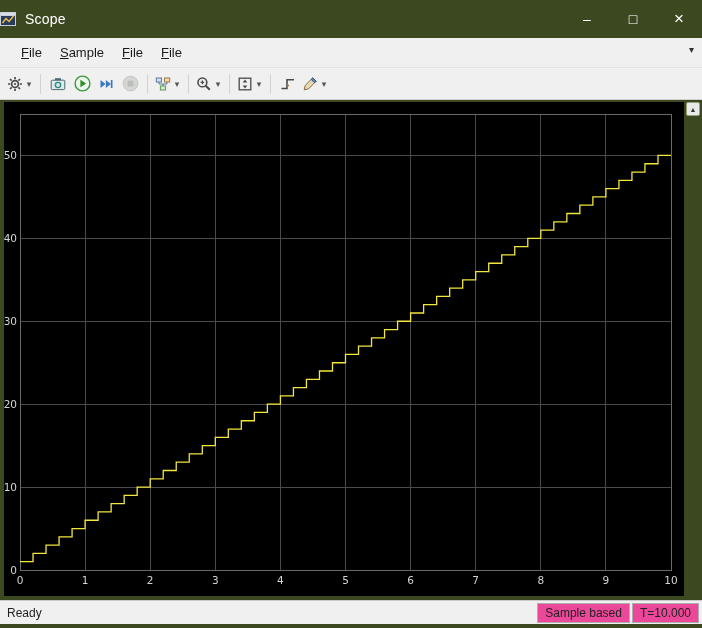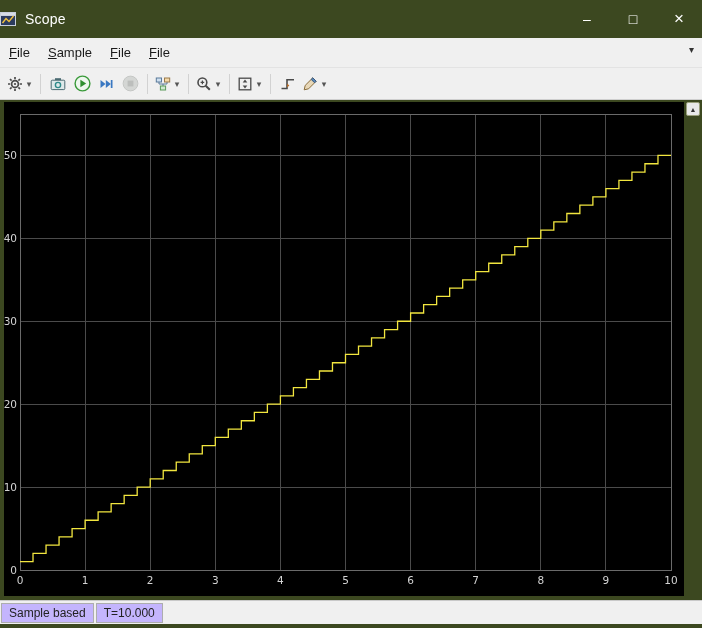--- a/index.html
+++ b/index.html
@@ -12,21 +12,21 @@
     position:relative;overflow:hidden;
   }
   
   .titlebar{height:38px;display:flex;align-items:center;color:#fff;flex:0 0 38px;}
   .title-icon{width:16px;height:16px;margin-right:9px;flex:0 0 16px;}
   .title-text{font-size:14px;letter-spacing:.2px;}
   .titlebar .spacer{flex:1;}
   .win-btn{width:46px;height:38px;display:flex;align-items:center;justify-content:center;color:#fff;font-size:14px;}
   .win-btn.close{font-size:17px;}
   
-  .menubar{height:30px;flex:0 0 30px;background:#f0f0f0;display:flex;align-items:center;padding-left:0;position:relative;border-bottom:1px solid #e3e3e3;}
+  .menubar{height:30px;flex:0 0 30px;background:#f0f0f0;display:flex;align-items:center;padding-left:12px;position:relative;border-bottom:1px solid #e3e3e3;}
   .menu-item{display:inline-block;padding:5px 9px;font-size:13px;color:#1a1a1a;}
   .menu-item::first-letter{text-decoration:underline;}
   .menu-overflow{position:absolute;right:8px;top:6px;font-size:10px;color:#333;}
   
   .toolbar{height:32px;flex:0 0 32px;background:#f0f0f0;display:flex;align-items:center;padding-left:5px;border-bottom:1px solid #cfcfcf;}
   .tb-btn{display:flex;align-items:center;justify-content:center;height:26px;min-width:24px;padding:0 2px;border-radius:3px;}
   .tb-btn .dd{font-size:9px;color:#555;margin-left:2px;width:8px;text-align:center;}
   .tb-btn.disabled{opacity:.5;}
   .sep{width:1px;height:20px;background:#d2d2d2;margin:0 5px;flex:0 0 1px;}
   
@@ -36,21 +36,21 @@
   .plot text{font-family:"DejaVu Sans",sans-serif;}
   .scroll-top-btn{
     position:absolute;top:2px;right:2px;width:14px;height:14px;
     background:#e9e9e9;border:1px solid #9aa07c;border-radius:2px;
     display:flex;align-items:center;justify-content:center;
     font-size:7px;color:#333;line-height:1;
   }
   
   .statusbar{height:24px;flex:0 0 24px;background:#f0f0f0;border-top:1px solid #c9c9c9;display:flex;align-items:center;font-size:12px;color:#222;}
   .status-text{padding-left:7px;flex:1;}
-  .status-cell{border:1px solid #adadad;background:#c4b5fd;margin:8px 1px;padding:2px 7px;white-space:nowrap;}
+  .status-cell{border:1px solid #adadad;background:#ec4899;margin:8px 1px;padding:2px 7px;white-space:nowrap;}
   .status-cell.time{margin-right:3px;}
   .bottom-strip{flex:0 0 4px;background:#3c4820;}
 </style>
 </head>
 <body>
 
 <div class="window">
 
   <div class="titlebar">
     <svg class="title-icon" viewBox="0 0 16 16">
@@ -210,19 +210,20 @@
           <text x="13" y="222.77272727272728" fill="#d4d4d4" font-size="10.5" text-anchor="end">30</text>
           <text x="13" y="139.86363636363637" fill="#d4d4d4" font-size="10.5" text-anchor="end">40</text>
           <text x="13" y="56.95454545454544" fill="#d4d4d4" font-size="10.5" text-anchor="end">50</text>
           <path d="M16.00 459.71 H29.02 V451.42 H42.04 V443.13 H55.06 V434.84 H68.08 V426.55 H81.10 V418.25 H94.12 V409.96 H107.14 V401.67 H120.16 V393.38 H133.18 V385.09 H146.20 V376.80 H159.22 V368.51 H172.24 V360.22 H185.26 V351.93 H198.28 V343.64 H211.30 V335.35 H224.32 V327.05 H237.34 V318.76 H250.36 V310.47 H263.38 V302.18 H276.40 V293.89 H289.42 V285.60 H302.44 V277.31 H315.46 V269.02 H328.48 V260.73 H341.50 V252.44 H354.52 V244.15 H367.54 V235.85 H380.56 V227.56 H393.58 V219.27 H406.60 V210.98 H419.62 V202.69 H432.64 V194.40 H445.66 V186.11 H458.68 V177.82 H471.70 V169.53 H484.72 V161.24 H497.74 V152.95 H510.76 V144.65 H523.78 V136.36 H536.80 V128.07 H549.82 V119.78 H562.84 V111.49 H575.86 V103.20 H588.88 V94.91 H601.90 V86.62 H614.92 V78.33 H627.94 V70.04 H640.96 V61.75 H653.98 V53.45 H667.00" fill="none" stroke="#f2e63f" stroke-width="1.3"></path>
         </svg>
     </div>
     <div class="scroll-top-btn">▲</div>
   </div>
 
   <div class="statusbar">
+    <span class="status-text">Ready</span>
     <span class="status-cell">Sample based</span>
     <span class="status-cell time">T=10.000</span>
   </div>
 
   <div class="bottom-strip"></div>
 
 </div>
 
 </body></html>

